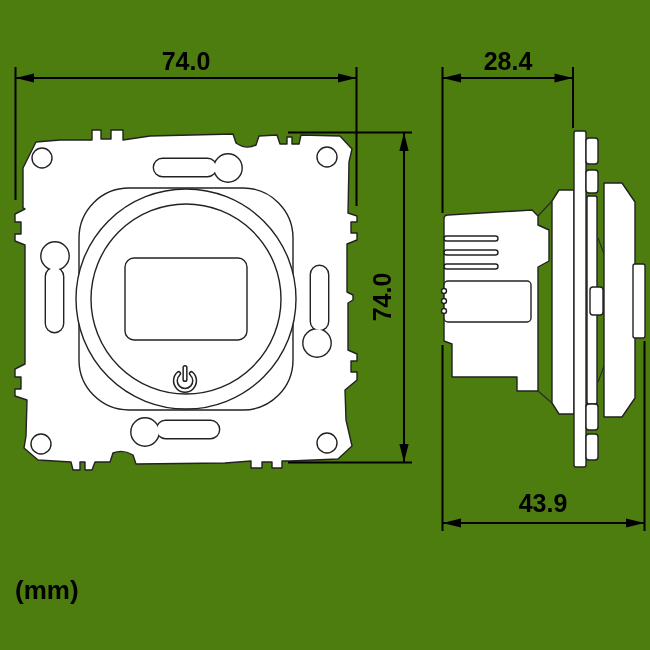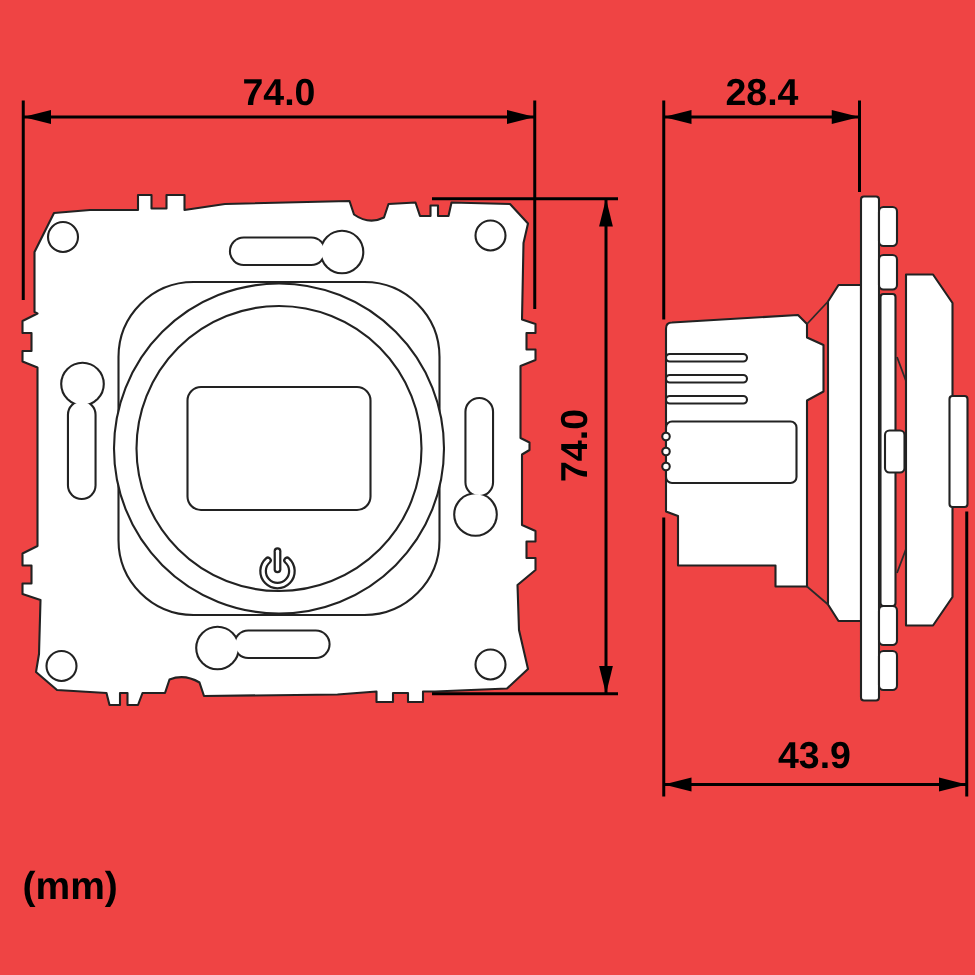--- a/index.html
+++ b/index.html
@@ -1,16 +1,16 @@
 <!DOCTYPE html>
 <html><head>
 <meta charset="utf-8">
 <style>
   html,body{margin:0;padding:0;background:#fff;}
-  .stage{width:650px;height:650px;background:#ef4444;position:relative;overflow:hidden;
+  .stage{width:650px;height:650px;background:#4d7c0f;position:relative;overflow:hidden;
          font-family:"Liberation Sans",sans-serif;}
   svg{display:block;}
   .outline{fill:#ffffff;stroke:#222222;stroke-width:1.4;stroke-linejoin:round;stroke-linecap:round;}
   .outline-thin{fill:none;stroke:#2a2a2a;stroke-width:1.2;stroke-linejoin:round;}
   .union-stroke{fill:#ffffff;stroke:#222222;stroke-width:2.8;stroke-linejoin:round;}
   .union-fill{fill:#ffffff;stroke:none;}
   .dim{stroke:#000000;stroke-width:2;fill:none;}
   .dim-arrow{fill:#000000;stroke:none;}
   .dim-label{fill:#000000;font-weight:700;font-size:25px;}
   .units-label{fill:#000000;font-weight:700;font-size:26px;}

